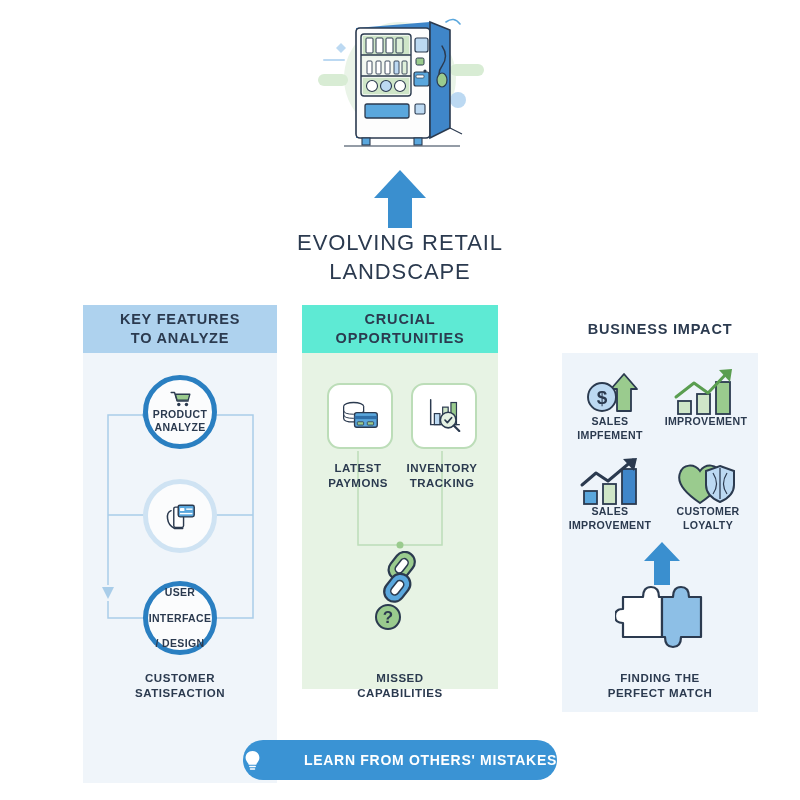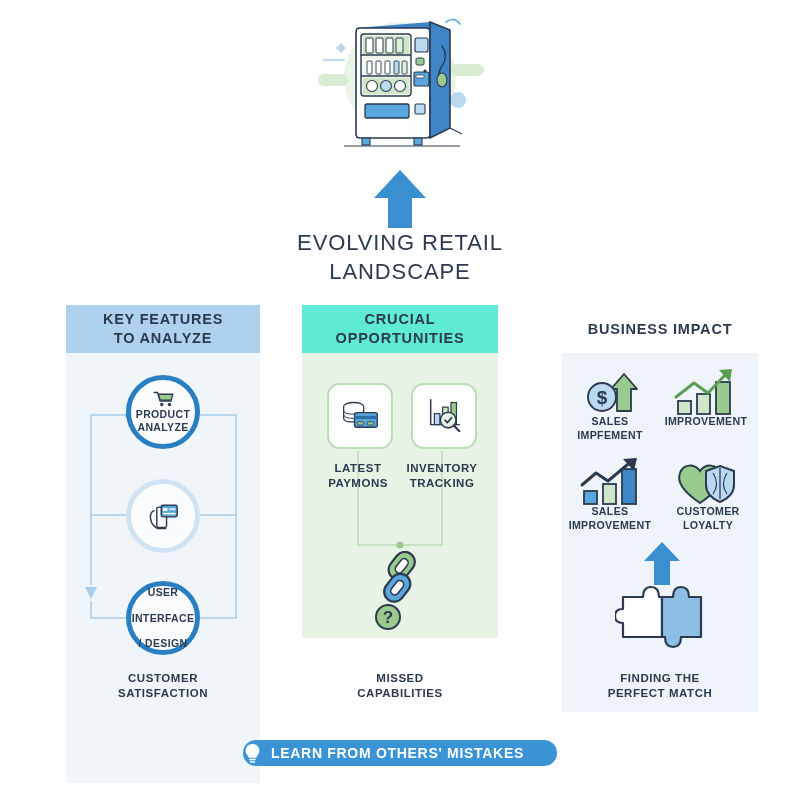--- a/index.html
+++ b/index.html
@@ -24,27 +24,27 @@
 
   
   .col{position:absolute;top:305px;}
   .col-head{
     height:48px;display:flex;align-items:center;justify-content:center;
     text-align:center;color:#2b3a4f;font-size:14.5px;font-weight:bold;
     letter-spacing:0.8px;line-height:1.28;
   }
   .col-body{position:relative;}
 
-  #col1{left:66px;width:194px;}
+  #col1{left:83px;width:194px;}
   #col1 .col-head{background:#aed2ee;}
   #col1 .col-body{background:#f0f5fa;height:430px;}
 
   #col2{left:302px;width:196px;}
   #col2 .col-head{background:#5eead4;}
-  #col2 .col-body{background:#e7f3e4;height:285px;}
+  #col2 .col-body{background:#e7f3e4;height:336px;}
 
   #col3{left:521px;width:196px;padding-left:41px;}
   #col3 .col-head{background:transparent;}
   #col3 .col-body{background:#eef4fa;height:359px;}
 
   
   .flowwrap{position:absolute;left:0;top:0;width:100%;height:100%;}
   .node{
     position:absolute;border-radius:50%;background:#fbfcfd;
     display:flex;flex-direction:column;align-items:center;justify-content:center;
@@ -72,23 +72,23 @@
 
   
   .cellico{position:absolute;}
   .cell-label{
     position:absolute;width:100px;text-align:center;color:#2b3a4f;
     font-size:10.6px;font-weight:bold;letter-spacing:0.35px;line-height:1.3;
   }
 
   
   .pill{
-    position:absolute;left:243px;top:740px;width:314px;height:26px;
+    position:absolute;left:243px;top:740px;width:314px;height:40px;
     background:#3a93d4;border-radius:20px;
-    display:flex;align-items:center;justify-content:flex-start;gap:9px;
+    display:flex;align-items:center;justify-content:space-between;gap:16px;
   }
   .pill-text{
     color:#ffffff;font-size:14px;font-weight:bold;letter-spacing:0.7px;
   }
   .pill-ico{line-height:0;}
 </style>
 </head>
 <body>
 
 <div class="stage">

